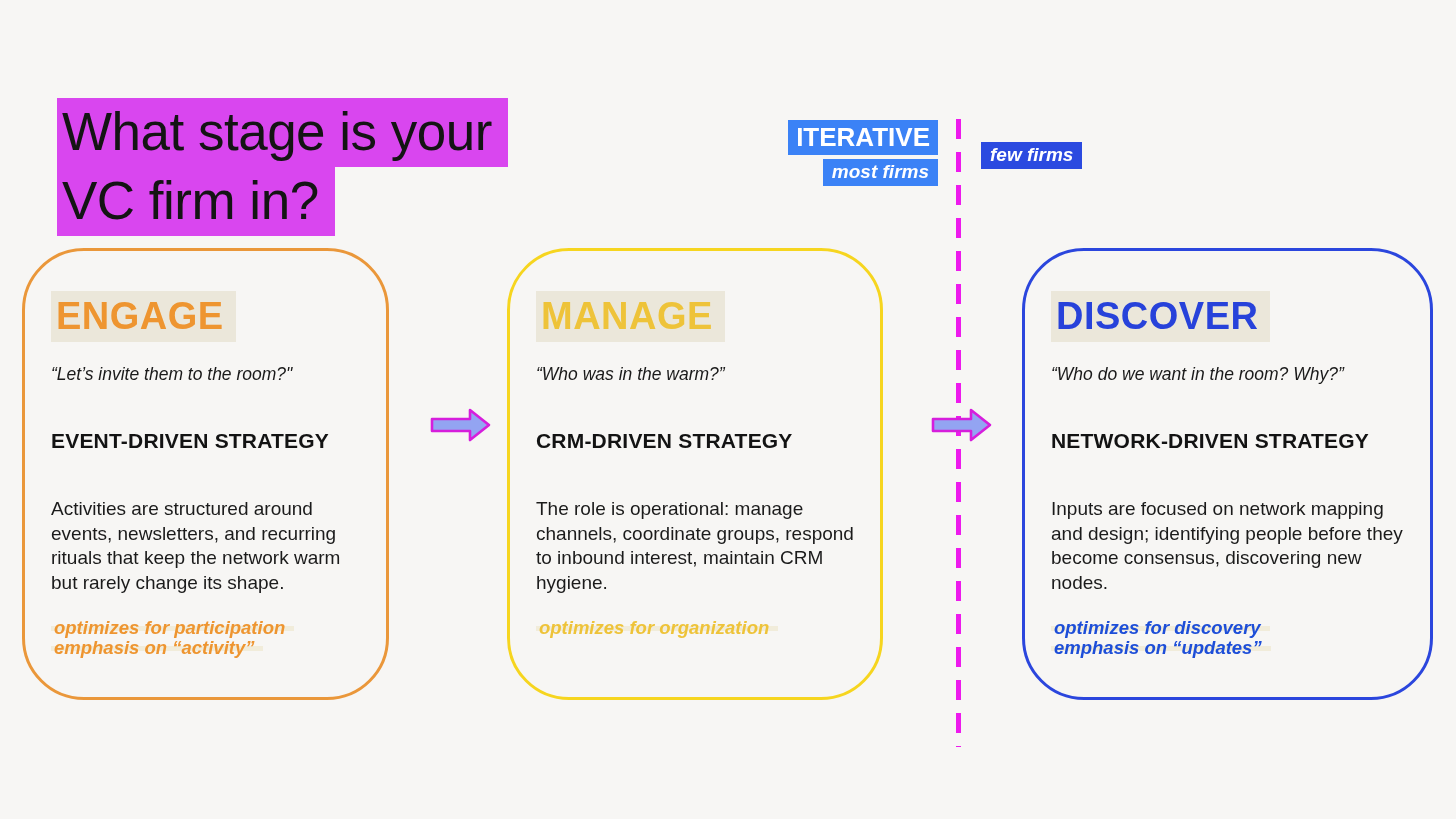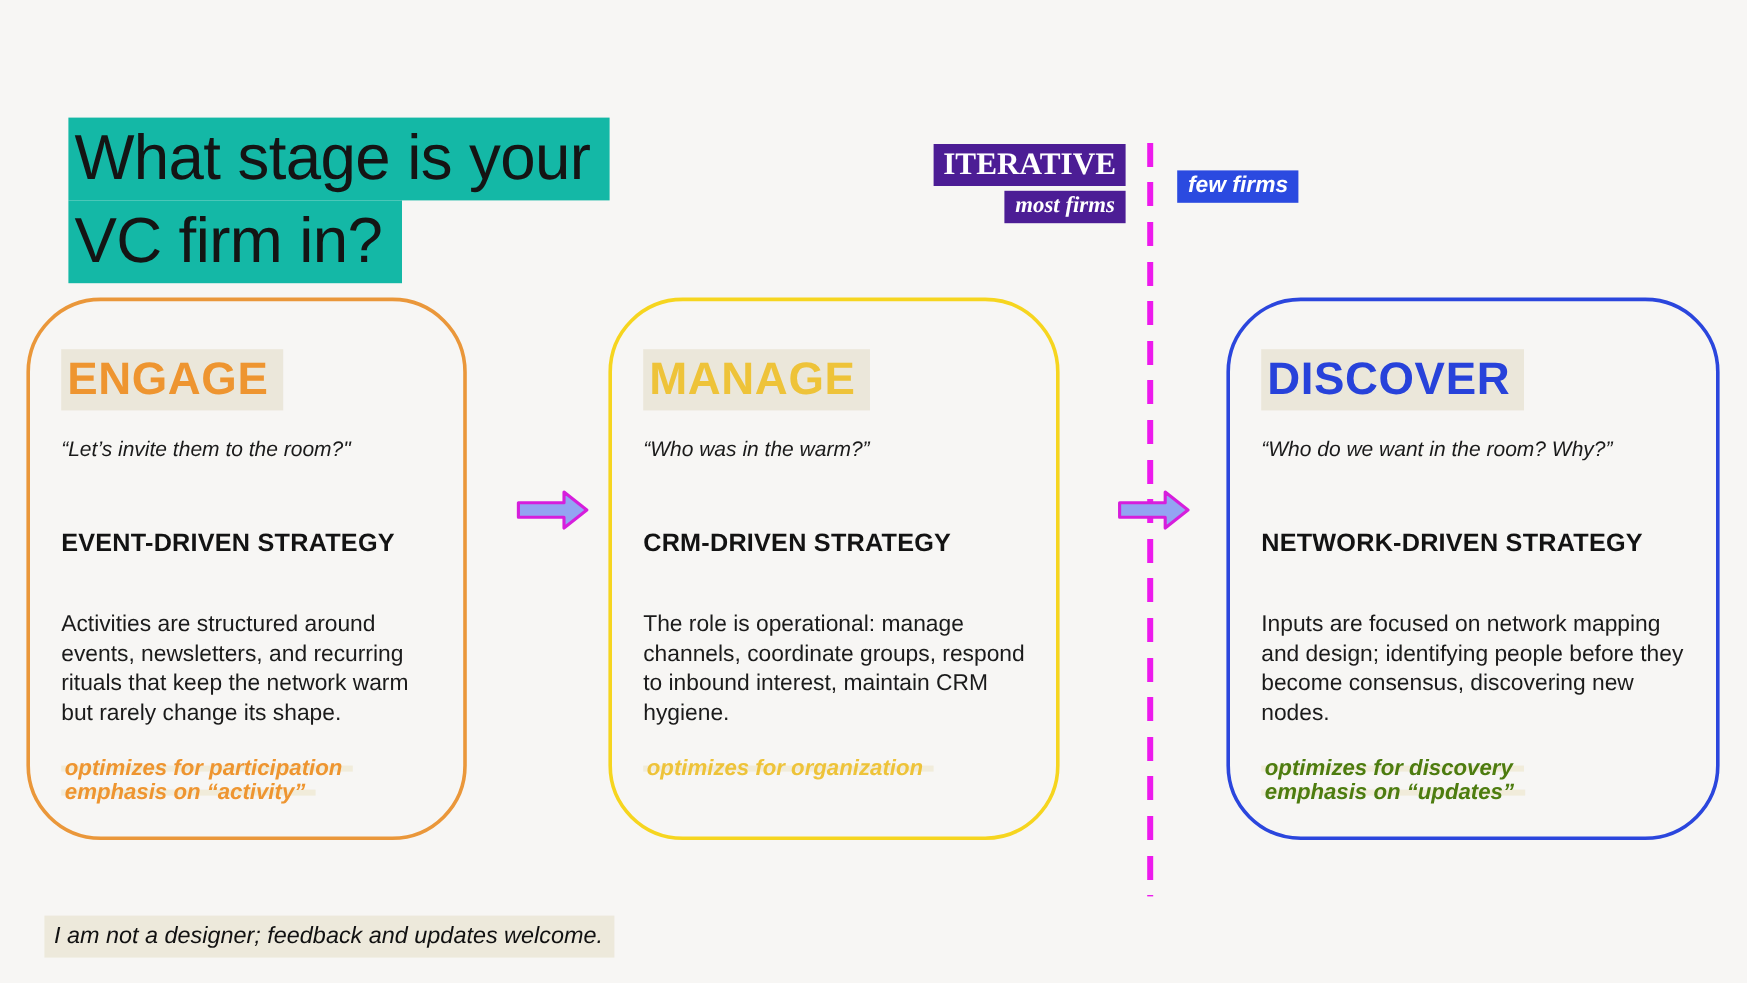--- a/index.html
+++ b/index.html
@@ -15,40 +15,40 @@
   }
 
   
   .page-title{
     position:absolute;left:57px;top:62px;
     font-size:53px;line-height:65px;font-weight:400;
     color:#141414;letter-spacing:-0.5px;
   }
   .page-title .hl-line{
     display:inline-block;
-    background:#14b8a6;
+    background:#d946ef;
     padding:1px 16px 3px 5px;
   }
 
   
   .divider-left{
     position:absolute;right:518px;top:120px;text-align:right;
   }
   .divider-right{
     position:absolute;left:981px;top:120px;text-align:left;
   }
   .chip{
     display:inline-block;color:#ffffff;font-weight:bold;
     font-size:26px;line-height:32px;padding:1px 8px 2px 8px;
   }
   .chip.sub{
     font-size:19px;line-height:24px;font-style:italic;
     margin-top:4px;padding:1px 9px 2px 9px;
   }
-  .chip.orange{background:#4c1d95;font-family:Liberation Serif, serif;}
+  .chip.orange{background:#3b82f6;}
   .chip.blue{background:#2b4ae0;}
 
   
   .dashed-line{
     position:absolute;left:956px;top:119px;
     width:5px;height:628px;
     background:repeating-linear-gradient(to bottom,#ed1aed 0 20px,transparent 20px 33px);
   }
 
   
@@ -72,38 +72,38 @@
   }
   .c-orange .card-title{color:#ee9530;}
   .c-yellow .card-title{color:#eec339;}
   .c-blue .card-title{color:#2742da;}
 
   .card-quote{
     margin-top:21px;
     font-style:italic;font-size:17.5px;line-height:22px;color:#1a1a1a;
   }
   .card-strategy{
-    margin-top:56px;
+    margin-top:44px;
     font-size:21px;font-weight:bold;color:#131313;letter-spacing:0.2px;
   }
   .card-body{
     margin-top:44px;
     font-size:19px;line-height:24.5px;color:#1b1b1b;
   }
   .card-tag{
     display:inline-block;
     font-size:18.5px;font-weight:bold;font-style:italic;
     background:#f1ecda;
     padding:2px 9px 3px 3px;
   }
   .tag1{margin-top:31px;}
   .tag2{margin-top:15px;}
   .c-orange .card-tag{color:#ee9530;}
   .c-yellow .card-tag{color:#eec339;}
-  .c-blue .card-tag{color:#4d7c0f;}
+  .c-blue .card-tag{color:#1d4ed8;}
   .tag-row{line-height:0;}
 
   
   .stage-arrow{position:absolute;top:406px;width:62px;height:38px;}
   .arrow-1{left:430px;}
   .arrow-2{left:931px;}
 
   
   .footer-note{
     position:absolute;left:37px;top:763px;
@@ -160,15 +160,14 @@
     <div class="tag-row"><span class="card-tag tag2">emphasis on “updates”</span></div>
   </div>
 
   <svg class="stage-arrow arrow-1" viewBox="0 0 62 38" xmlns="http://www.w3.org/2000/svg">
     <path d="M2 13 L40 13 L40 4 L59 19 L40 34 L40 25 L2 25 Z" fill="#93A4F2" stroke="#D61EDC" stroke-width="2.6" stroke-linejoin="round"></path>
   </svg>
   <svg class="stage-arrow arrow-2" viewBox="0 0 62 38" xmlns="http://www.w3.org/2000/svg">
     <path d="M2 13 L40 13 L40 4 L59 19 L40 34 L40 25 L2 25 Z" fill="#93A4F2" stroke="#D61EDC" stroke-width="2.6" stroke-linejoin="round"></path>
   </svg>
 
-  <div class="footer-note">I am not a designer; feedback and updates welcome.</div>
 
 </div>
 
 </body></html>

